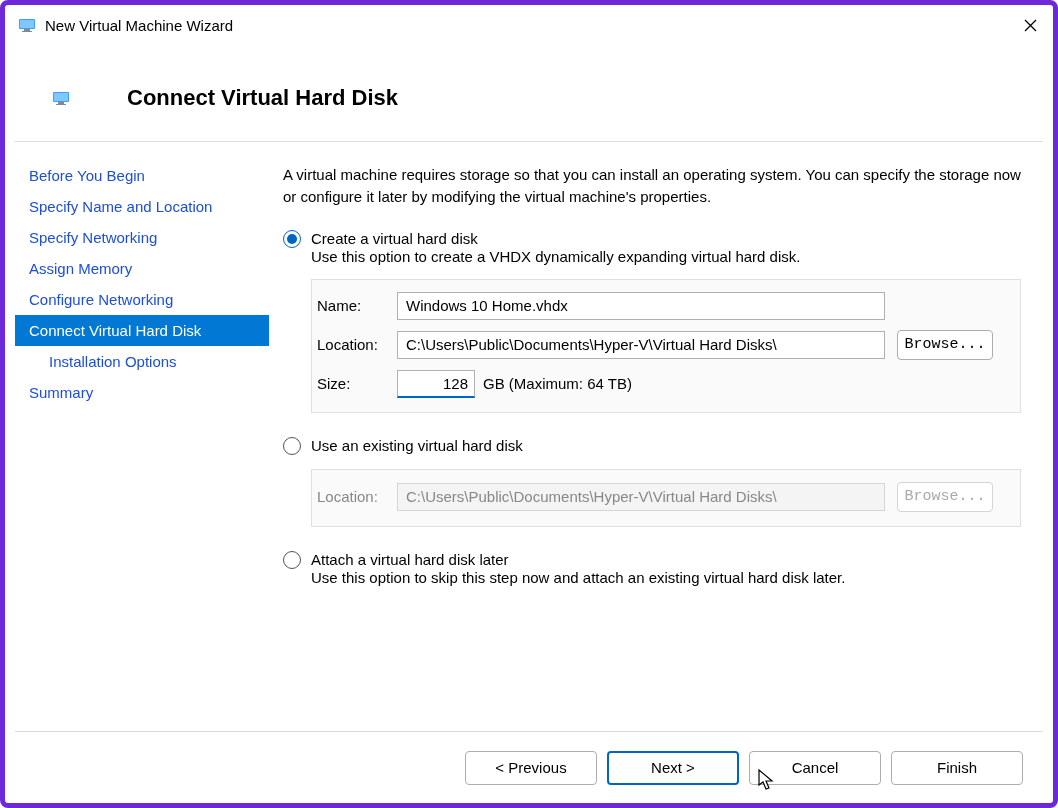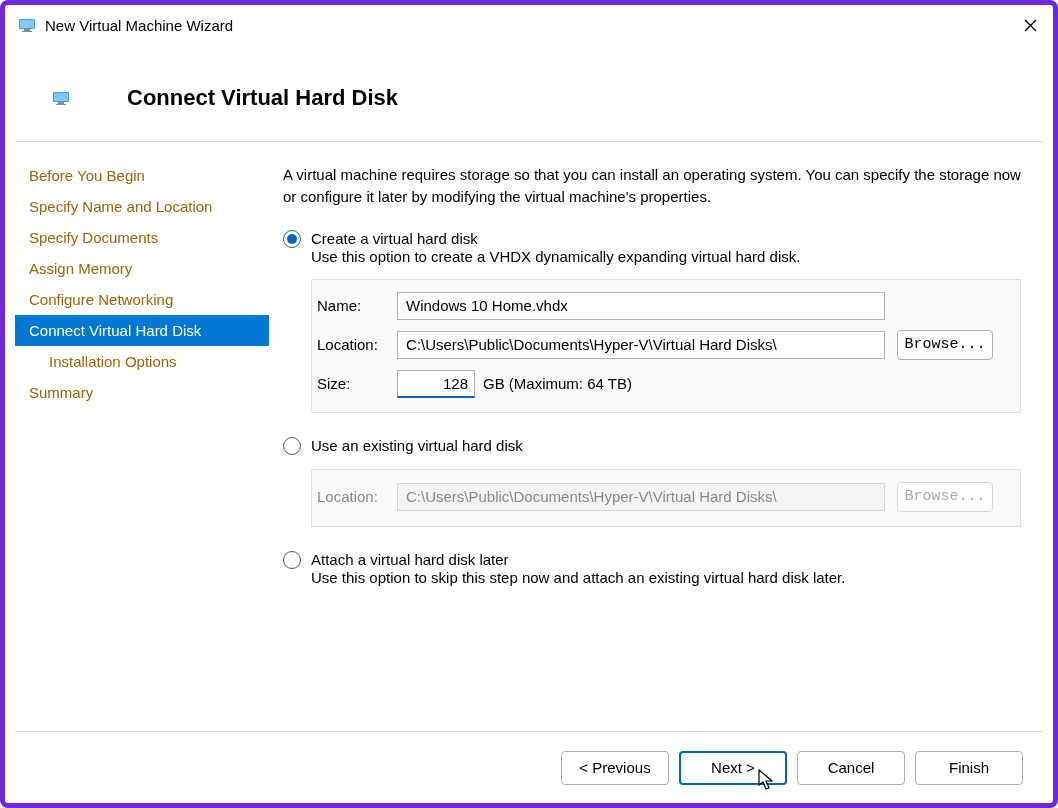--- a/index.html
+++ b/index.html
@@ -51,21 +51,21 @@
     padding: 0 10px;
     overflow: hidden;
   }
   .sidebar {
     width: 254px;
     padding-top: 18px;
   }
   .side-item {
     padding: 7px 0 7px 14px;
     font-size: 15px;
-    color: #a16207;
+    color: #1d4ed8;
     cursor: pointer;
     white-space: nowrap;
   }
   .side-item.indent { padding-left: 34px; }
   .side-item.selected {
     background: #0078d4;
     color: #fff;
   }
   .main {
     flex: 1;
@@ -151,21 +151,21 @@
   .size-hint { margin-left: 8px; font-size: 15px; }
   .footer {
     height: 72px;
     border-top: 1px solid #dcdcdc;
     margin: 0 10px;
     display: flex; align-items: center; justify-content: flex-end;
     padding-right: 20px;
     gap: 10px;
   }
   .wiz-btn {
-    width: 108px; height: 34px;
+    width: 132px; height: 34px;
     border: 1px solid #adadad;
     border-radius: 4px;
     background: #fff;
     font-size: 15px;
     cursor: pointer;
     display: inline-flex; align-items: center; justify-content: center;
   }
   .wiz-btn.primary {
     border: 2px solid #0067c0;
     color: #000;
@@ -211,21 +211,21 @@
     <span class="header-title">Connect Virtual Hard Disk</span>
   </div>
 
   <div class="divider"></div>
 
   <div class="body">
 
     <div class="sidebar">
       <div class="side-item">Before You Begin</div>
       <div class="side-item">Specify Name and Location</div>
-      <div class="side-item">Specify Documents</div>
+      <div class="side-item">Specify Networking</div>
       <div class="side-item">Assign Memory</div>
       <div class="side-item">Configure Networking</div>
       <div class="side-item selected">Connect Virtual Hard Disk</div>
       <div class="side-item indent">Installation Options</div>
       <div class="side-item">Summary</div>
     </div>
 
     <div class="main">
       <div class="intro">A virtual machine requires storage so that you can install an operating system. You can specify the storage now or configure it later by modifying the virtual machine's properties.</div>
 

